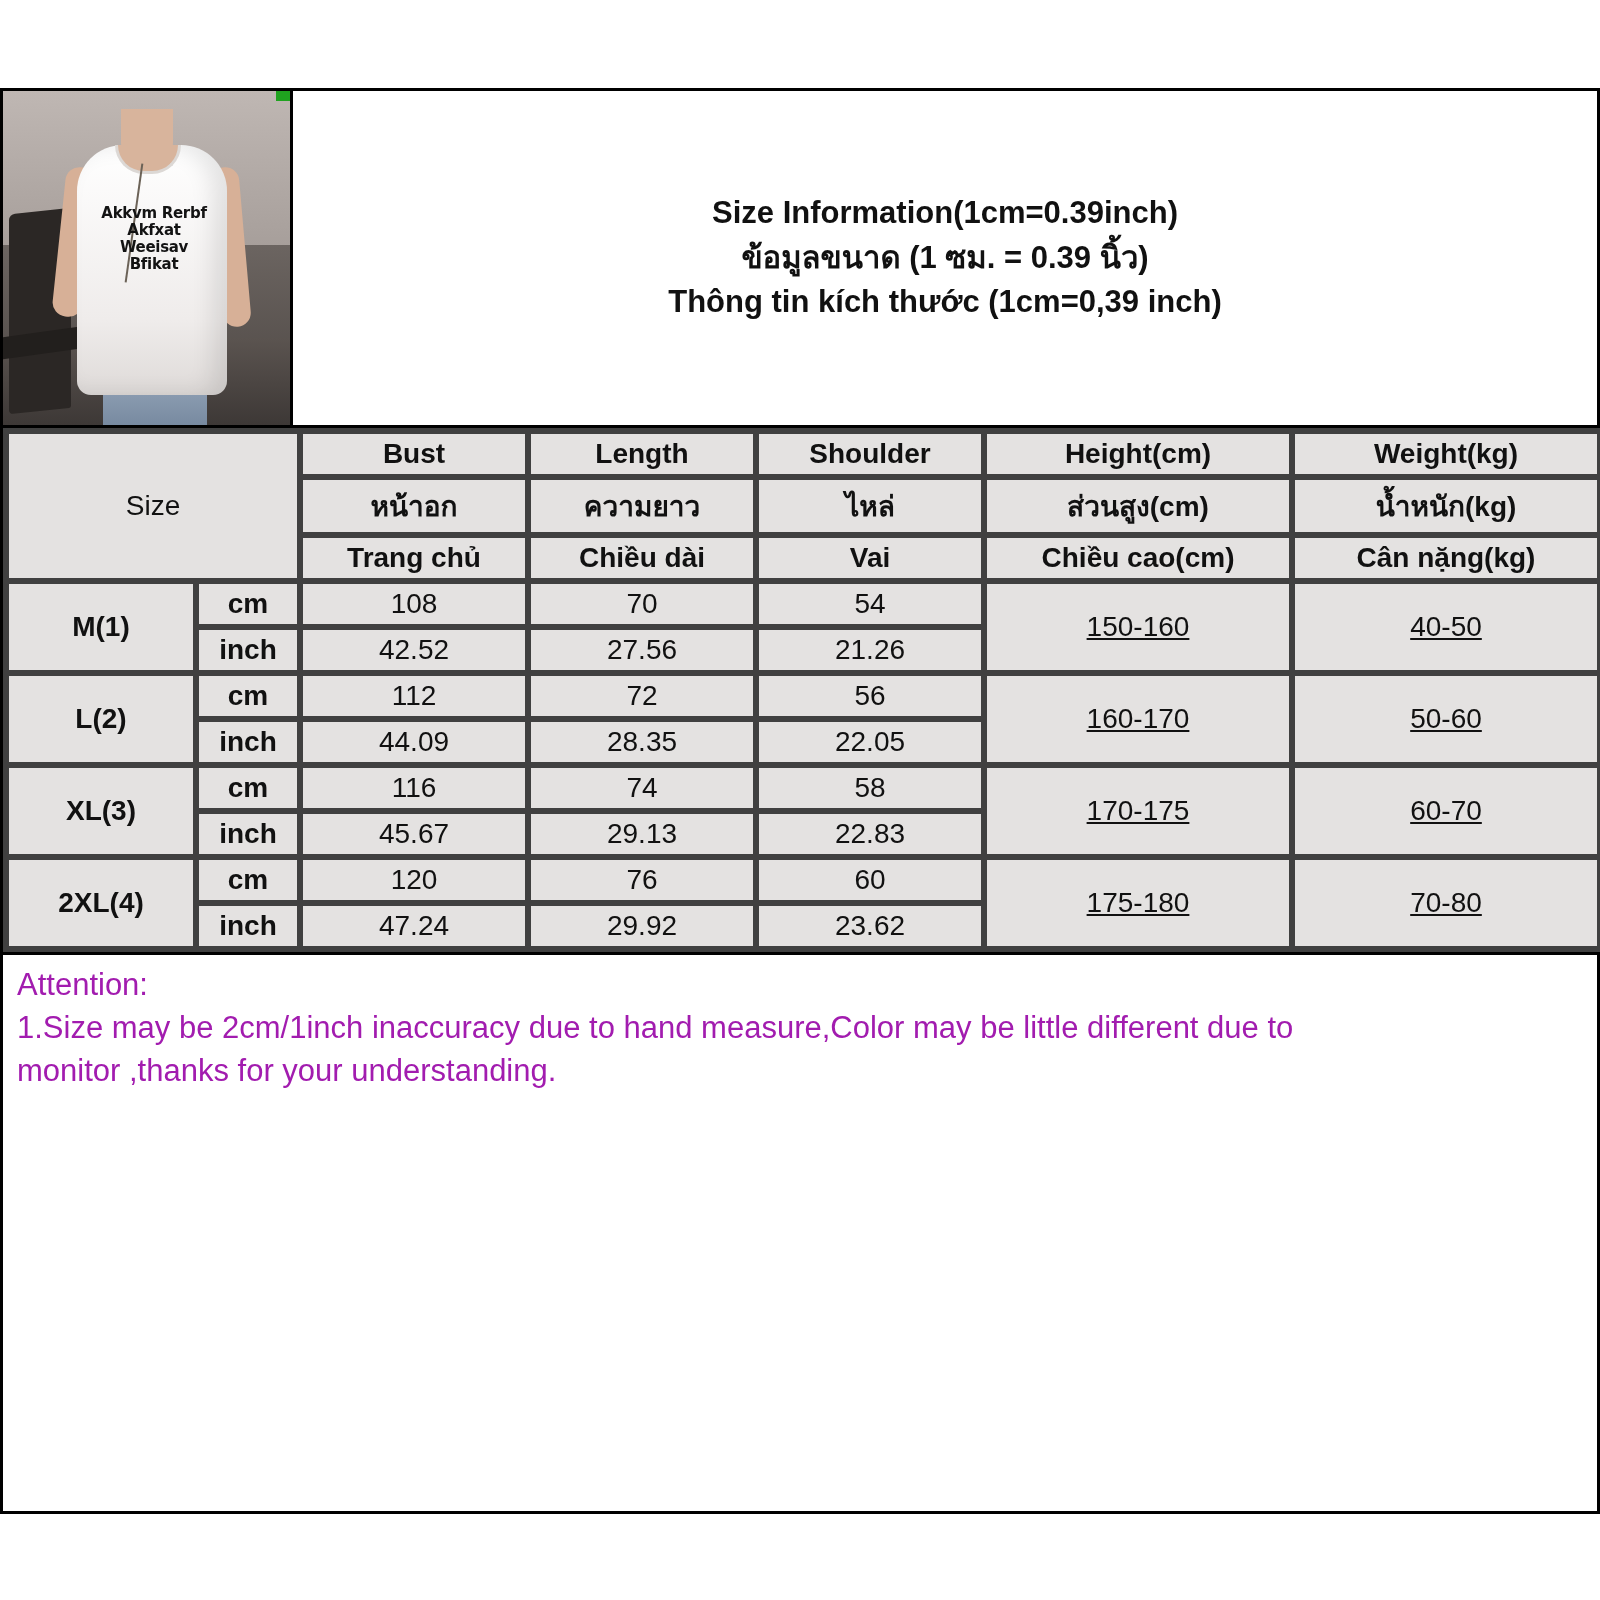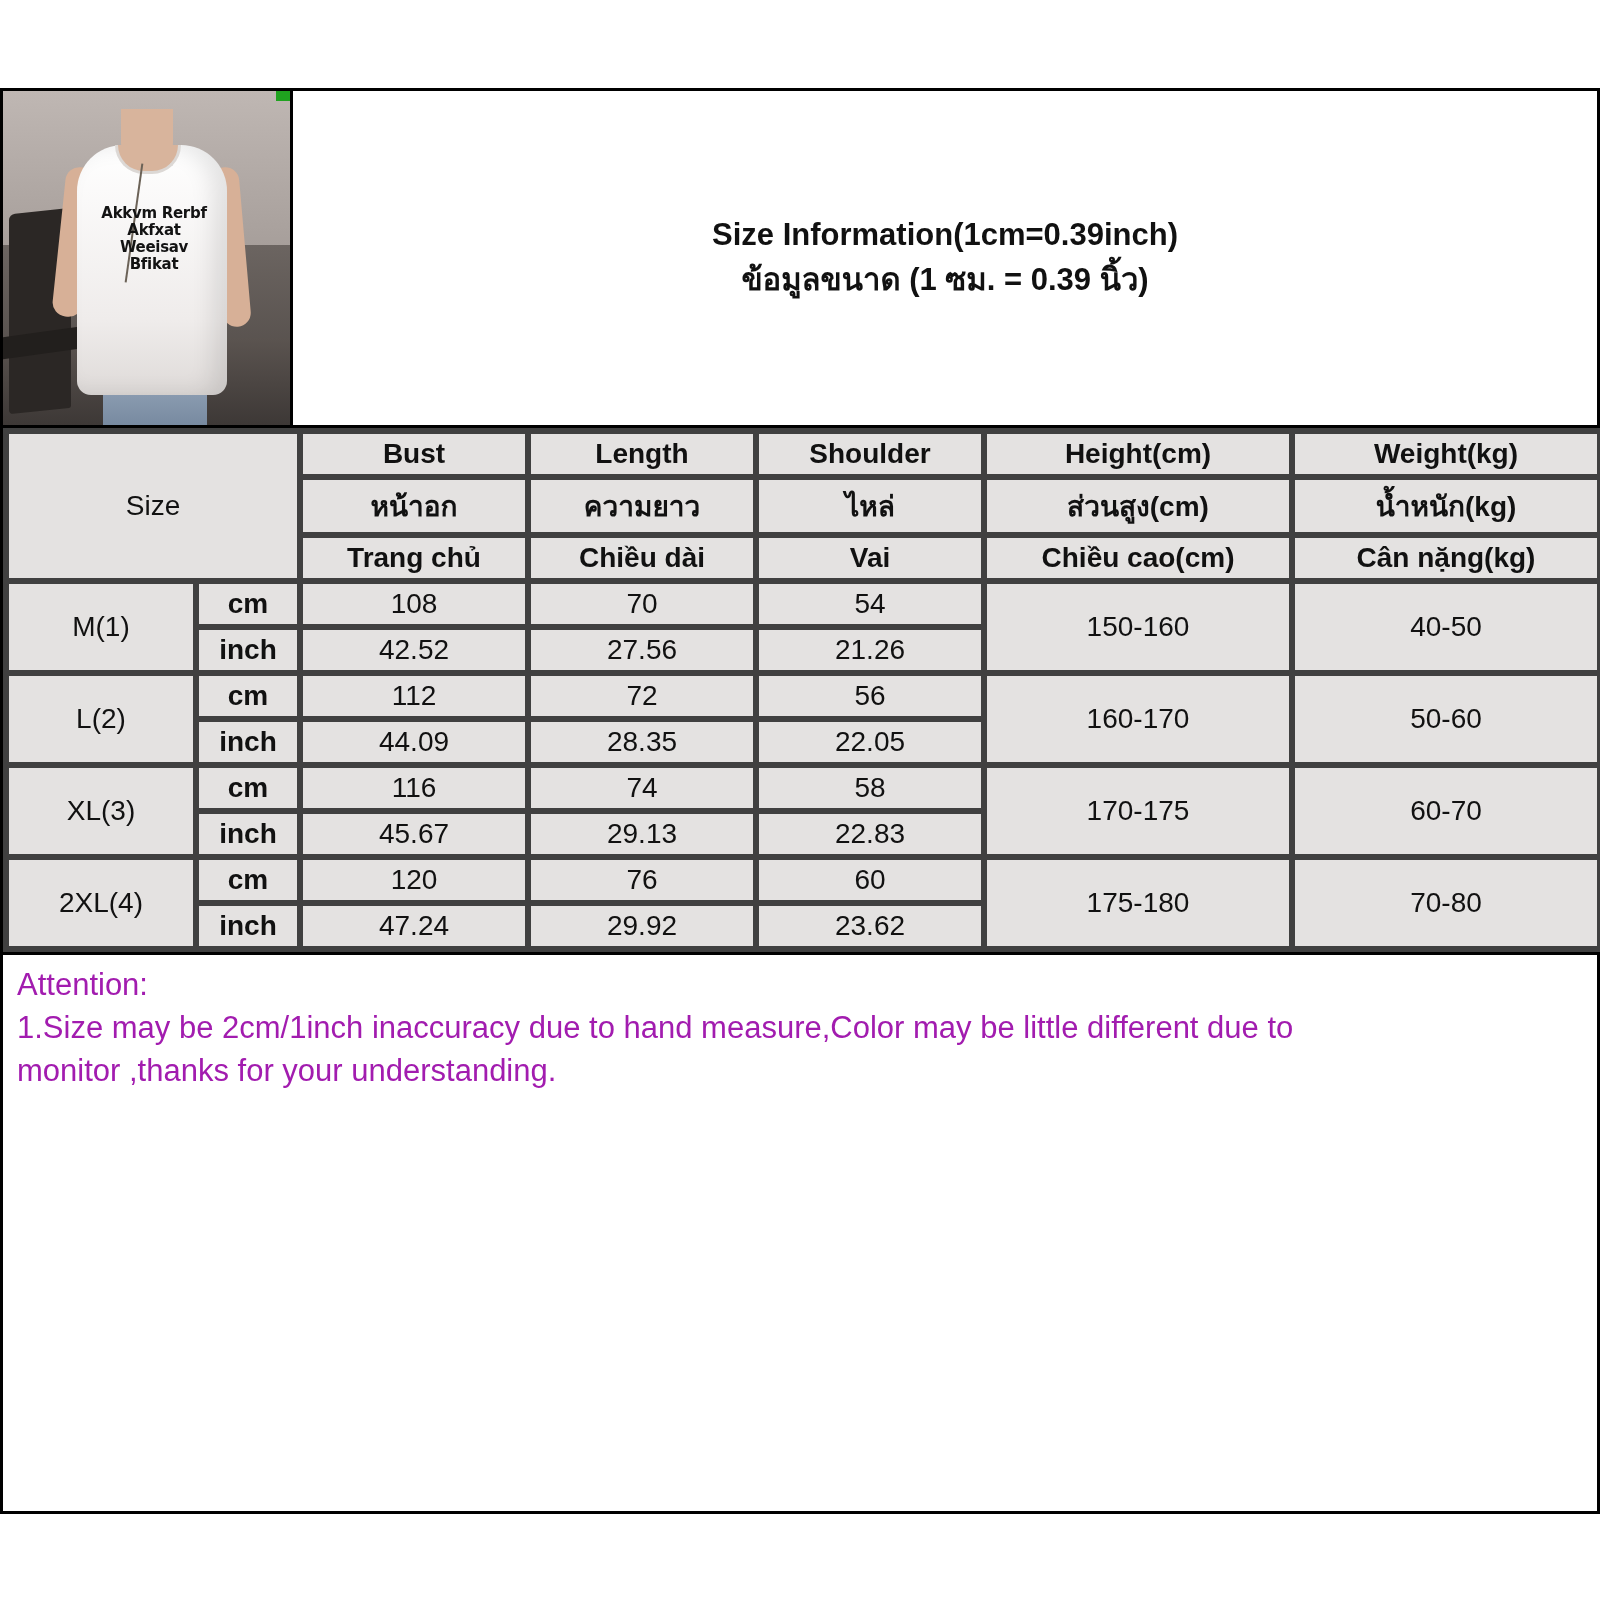--- a/index.html
+++ b/index.html
@@ -186,36 +186,37 @@
     font-weight: bold;
     font-size: 29px;
     background: #dedcdb;
   }
   td.sizelabel {
     font-weight: normal;
     font-size: 42px;
     background: #dedcdb;
   }
   td.rowsize {
-    font-weight: normal;
+    font-weight: bold;
     font-size: 30px;
     background: #dedcdb;
   }
   td.unit {
     font-weight: bold;
     font-size: 28px;
     background: #dedcdb;
   }
   td.val {
     background: #eceaea;
     font-size: 30px;
   }
   td.span-val {
     background: #eceaea;
     font-size: 30px;
+    text-decoration: underline;
   }
   .tbl-wrap {
     border-bottom: 3px solid #000000;
   }
   
   .attention {
     padding: 10px 14px 0 14px;
     font-size: 31px;
     line-height: 1.32;
     color: #a21caf;
@@ -246,20 +247,21 @@
             <div class="ph-necklace"></div>
             <div class="ph-text">Akkvm Rerbf Akfxat Weeisav Bfikat</div>
           </div>
           <div class="ph-green"></div>
         </div>
       </div>
 
       <div class="title-cell">
         <div class="title-line t1">Size Information(1cm=0.39inch)</div>
         <div class="title-line t2">ข้อมูลขนาด (1 ซม. = 0.39 นิ้ว)</div>
+        <div class="title-line t3">Thông tin kích thước (1cm=0,39 inch)</div>
       </div>
     </div>
 
     <div class="tbl-wrap">
       <table class="size-table">
         <colgroup>
           <col style="width:190px">
           <col style="width:104px">
           <col style="width:228px">
           <col style="width:228px">

